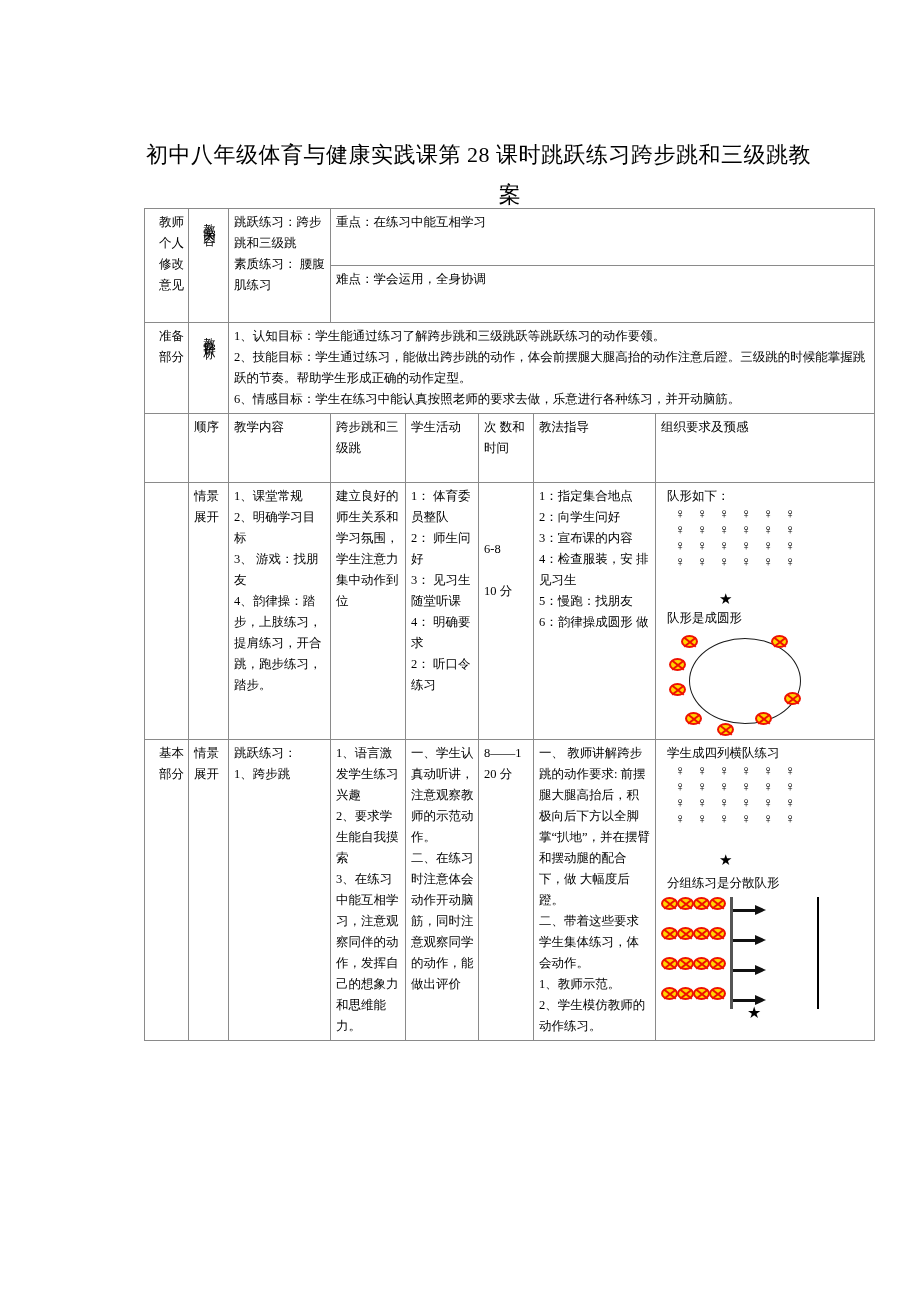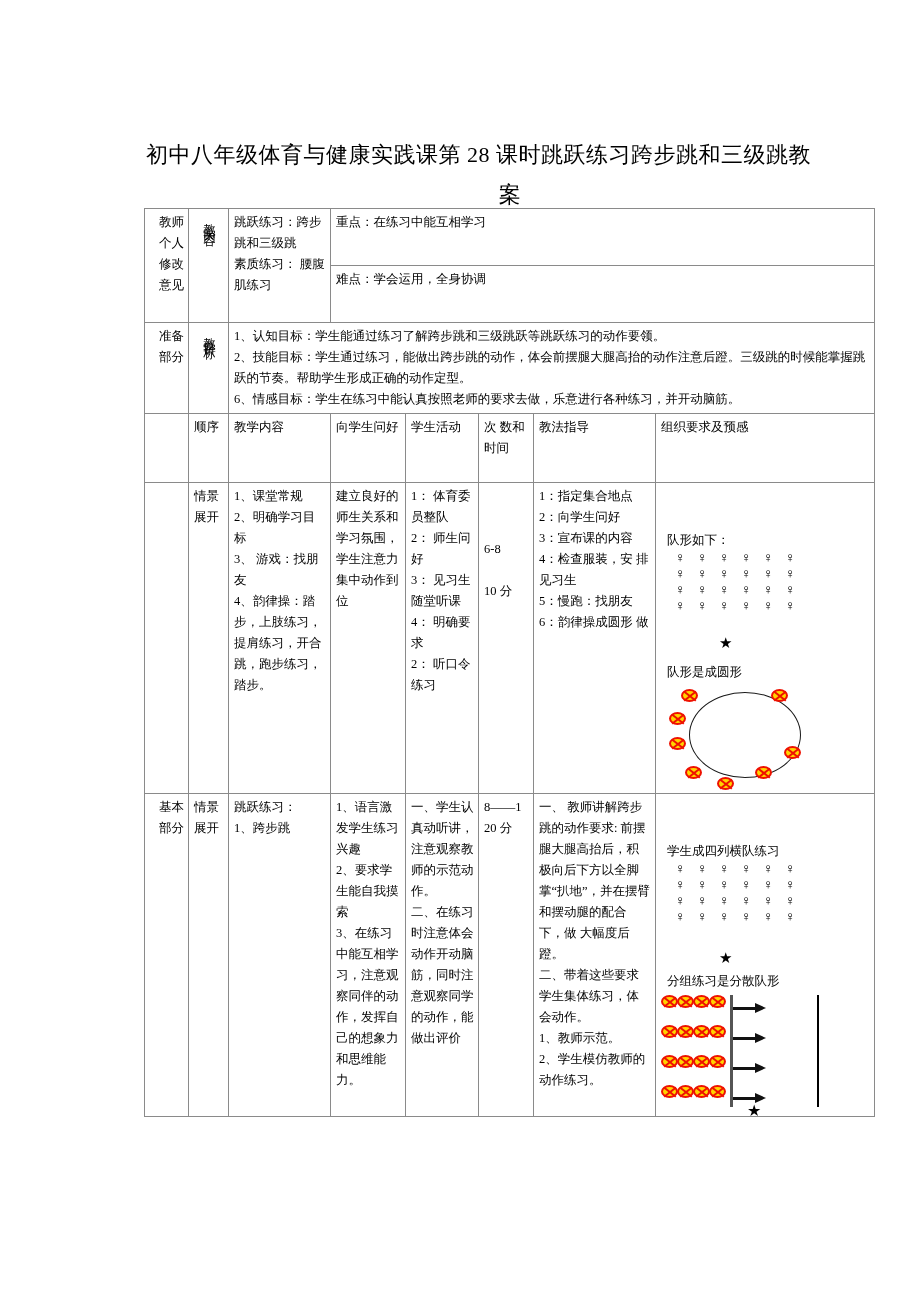--- a/index.html
+++ b/index.html
@@ -65,21 +65,21 @@
     font-size: 12.5px;
     line-height: 22px;
   }
 
   
   .formation {
     position: relative;
     font-size: 12.5px;
     line-height: 20px;
   }
-  .formation .caption { display: block; padding-left: 6px; margin-top: 44px; }
+  .formation .caption { display: block; padding-left: 6px; }
   .person-grid {
     padding-left: 14px;
     line-height: 16px;
     font-size: 14px;
     letter-spacing: 4px;
   }
   .person-row { display: block; white-space: nowrap; }
   .star-row {
     text-align: left;
     padding-left: 58px;
@@ -234,21 +234,21 @@
         <span class="para">1、认知目标：学生能通过练习了解跨步跳和三级跳跃等跳跃练习的动作要领。</span>
         <span class="para">2、技能目标：学生通过练习，能做出跨步跳的动作，体会前摆腿大腿高抬的动作注意后蹬。三级跳的时候能掌握跳跃的节奏。帮助学生形成正确的动作定型。</span>
         <span class="para">6、情感目标：学生在练习中能认真按照老师的要求去做，乐意进行各种练习，并开动脑筋。</span>
       </td>
     </tr>
 
     <tr>
       <td></td>
       <td class="nowrap-col" style="height:62px">顺序</td>
       <td>教学内容</td>
-      <td>向学生问好</td>
+      <td>跨步跳和三级跳</td>
       <td>学生活动</td>
       <td>次 数和 时间</td>
       <td>教法指导</td>
       <td>组织要求及预感</td>
     </tr>
 
     <tr>
       <td></td>
       <td class="nowrap-col">情景展开</td>
       <td style="white-space:pre-line">1、课堂常规
@@ -274,21 +274,21 @@
       <td>
         <div class="formation">
           <span class="caption">队形如下：</span>
           <div class="person-grid">
             <span class="person-row">♀ ♀ ♀ ♀ ♀ ♀</span>
             <span class="person-row">♀ ♀ ♀ ♀ ♀ ♀</span>
             <span class="person-row">♀ ♀ ♀ ♀ ♀ ♀</span>
             <span class="person-row">♀ ♀ ♀ ♀ ♀ ♀</span>
           </div>
           <div class="star-row" style="margin-top:20px">★</div>
-          <span class="caption" style="margin-top:10px;display:block">队形是成圆形</span>
+          <span class="caption" style="display:block">队形是成圆形</span>
           <div class="circle-diagram">
             <div class="ring"></div>
             <div class="xo" style="left:20px;top:7px"></div>
             <div class="xo" style="left:110px;top:7px"></div>
             <div class="xo" style="left:8px;top:30px"></div>
             <div class="xo" style="left:8px;top:55px"></div>
             <div class="xo" style="left:24px;top:84px"></div>
             <div class="xo" style="left:56px;top:95px"></div>
             <div class="xo" style="left:94px;top:84px"></div>
             <div class="xo" style="left:123px;top:64px"></div>

